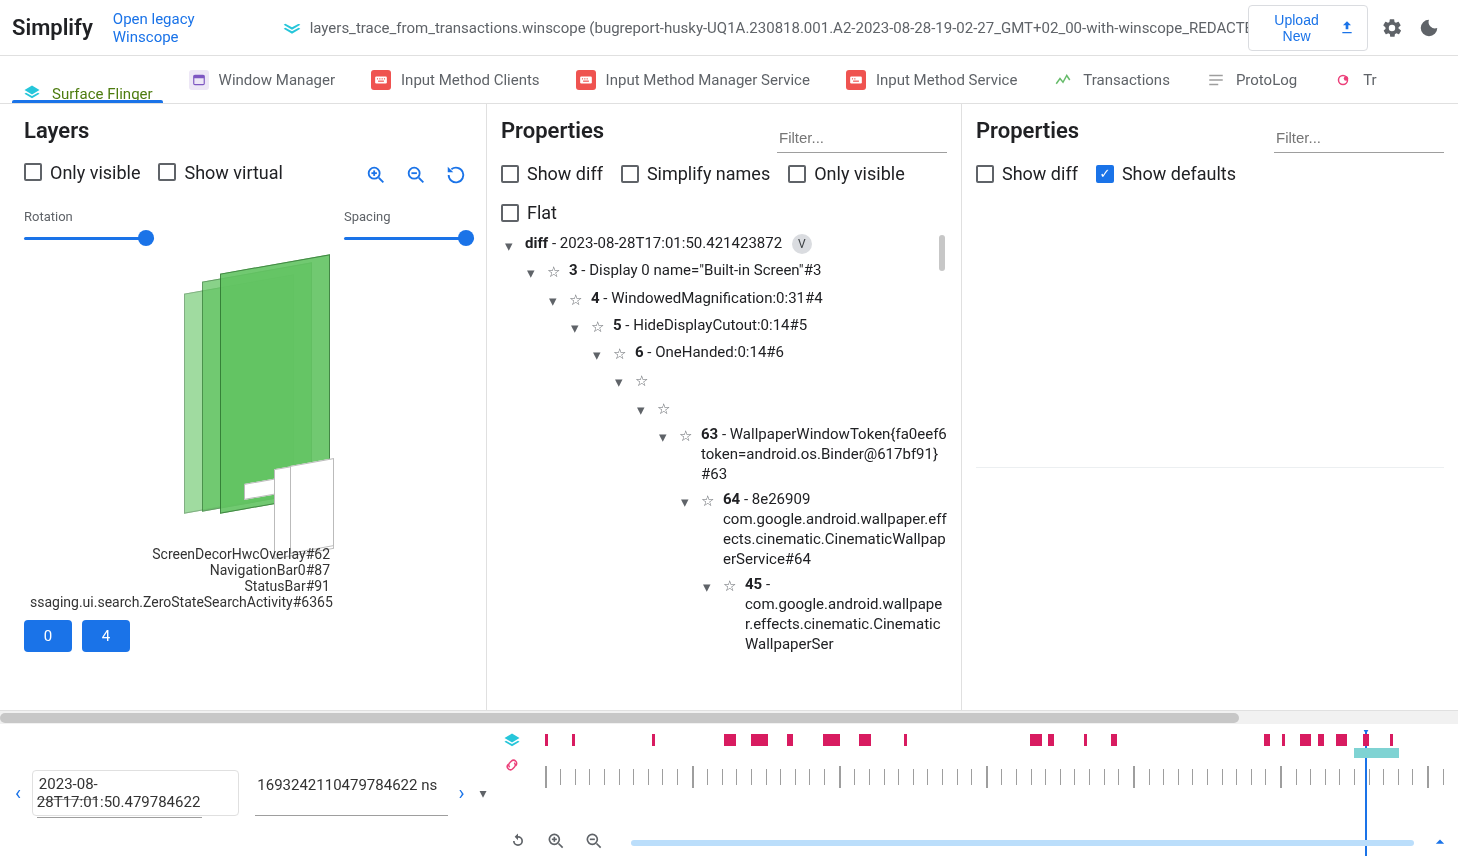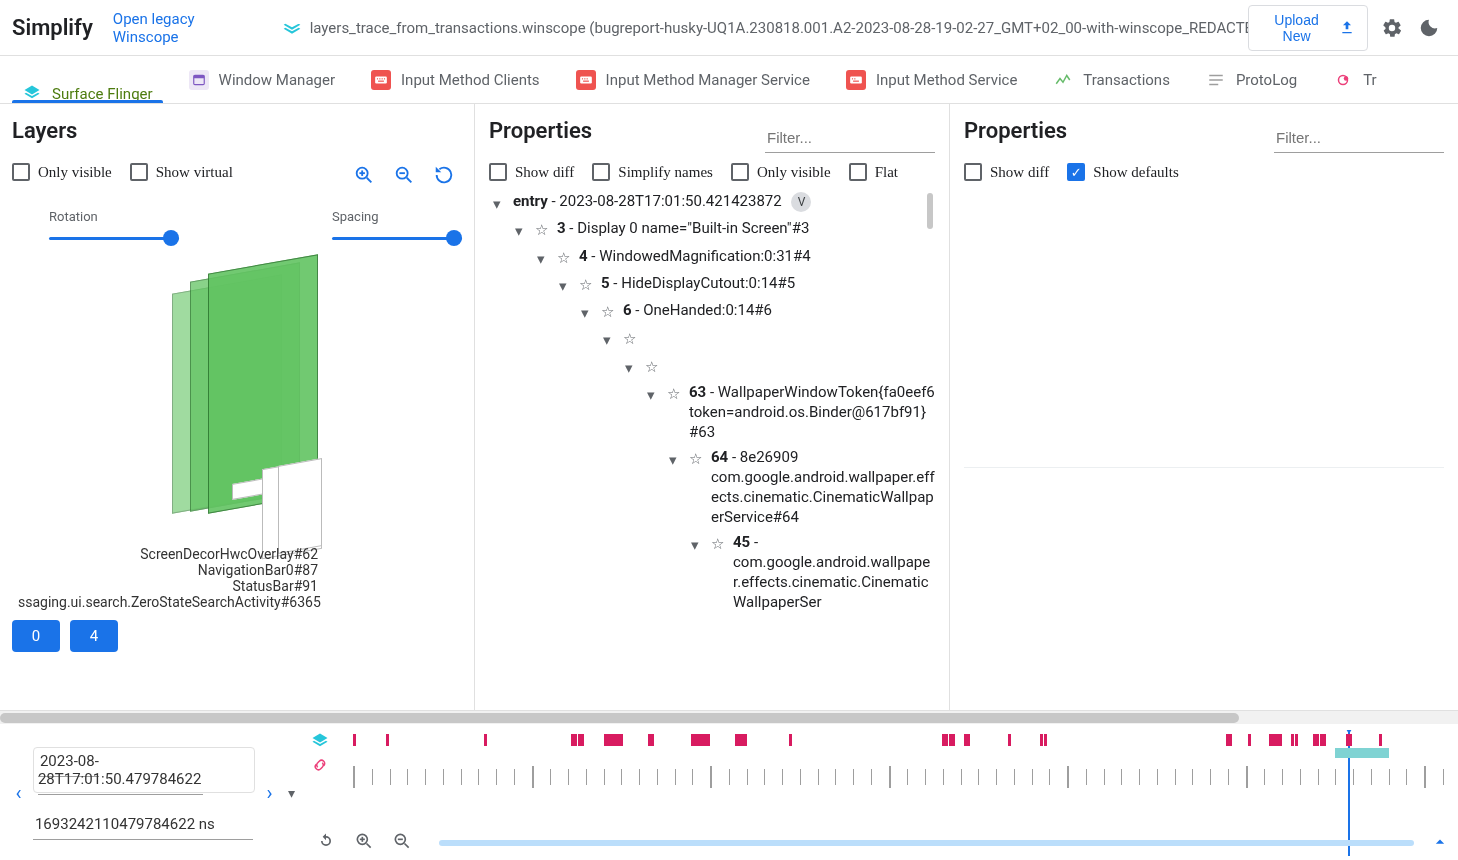--- a/index.html
+++ b/index.html
@@ -51,49 +51,50 @@
   }
   .tab-icon {
     width: 20px; height: 20px; border-radius: 3px;
     display: inline-flex; align-items: center; justify-content: center;
     font-size: 14px;
   }
 
   .body-row {
     display: flex;
     height: calc(100% - 56px - 48px - 150px);
+    padding-left: 12px;
   }
   .panel { overflow: hidden; position: relative; }
   .panel.layers { flex: 0 0 475px; border-right: 1px solid #e0e0e0; padding: 14px 12px 8px 12px; }
   .panel.hierarchy { flex: 0 0 475px; border-right: 1px solid #e0e0e0; padding: 14px 14px 8px 14px; display:flex; flex-direction:column;}
   .panel.properties { flex: 1 1 auto; padding: 14px 14px 8px 14px; }
   .panel h2 { margin: 0 0 14px 0; font-size: 22px; font-weight: 600; }
 
   .panel-head-row { display: flex; align-items: center; justify-content: space-between; }
   .filter-input {
     border: none; border-bottom: 1px solid #9e9e9e; padding: 6px 2px;
     font-size: 15px; width: 170px; outline: none; color: #5f6368;
     background: transparent;
   }
   .checks { display: flex; align-items: center; flex-wrap: wrap; gap: 18px; margin-bottom: 6px; }
-  .check { display: inline-flex; align-items: center; gap: 8px; font-size: 15px; color: #202124; cursor: pointer; font-family: Liberation Serif, serif; }
+  .check { display: inline-flex; align-items: center; gap: 8px; font-size: 18px; color: #202124; cursor: pointer; }
   .checkbox-box {
     width: 18px; height: 18px; border: 2px solid #5f6368; border-radius: 2px;
     display: inline-flex; align-items: center; justify-content: center; background: #fff;
   }
   .check.checked .checkbox-box { background: #1a73e8; border-color: #1a73e8; }
   .check.checked .checkbox-box::after {
     content: "✓"; color: #fff; font-size: 13px; line-height: 1;
   }
 
   .layers-head-row { display: flex; align-items: center; justify-content: space-between; }
   .layers-tools { display: flex; gap: 4px; }
   .layers-tools .icon-btn { color: #1a73e8; }
 
-  .sliders-row { display:flex; gap: 18px; margin-top: 16px; margin-left: 37px; }
+  .sliders-row { display:flex; gap: 18px; margin-top: 16px; }
   .slider-group { flex: 0 0 auto; }
   .slider-label { font-size: 13px; color: #5f6368; margin-bottom: 6px; }
   .slider {
     position: relative; width: 130px; height: 16px;
   }
   .slider-track {
     position: absolute; top: 7px; left: 0; right: 0; height: 3px;
     background: #1a73e8; border-radius: 2px;
   }
   .slider-thumb {
@@ -166,21 +167,21 @@
   
   .timeline {
     height: 136px; display: flex; align-items: stretch;
     padding: 6px 4px 4px 4px; gap: 4px;
   }
   .time-left {
     flex: 0 0 300px; position: relative; padding: 2px 6px;
     display: flex; align-items: center; gap: 6px;
   }
   .time-left .arrow { color: #1a73e8; font-size: 20px; cursor: pointer; width: 18px; text-align:center;}
-  .ts-stack { display: flex; flex-direction: column; gap: 16px; }
+  .ts-stack { display: flex; flex-direction: row; gap: 16px; }
   .ts-field {
     border-bottom: 1px solid #9e9e9e; padding: 6px 2px; font-size: 15px;
     width: 220px; color: #333;
   }
   .ts-row-top { border: 1px solid #e0e0e0; border-radius: 4px; padding: 4px 4px; }
   .dd { color: #5f6368; cursor: pointer; padding: 0 4px; }
 
   .time-right {
     flex: 1 1 auto; position: relative; overflow: hidden;
   }
@@ -451,21 +452,21 @@
     </div>
 
     <div class="tree-wrap">
       <div class="tree-scrollthumb"></div>
       <div class="tree">
         <ul style="padding-left:4px;">
           <li>
             <div class="node">
               <span class="expander">▾</span>
               <span class="node-text">
-                <span class="num">entry</span><span> - 2023-08-28T17:01:50.421423872</span>
+                <span class="num">diff</span><span> - 2023-08-28T17:01:50.421423872</span>
                 <span class="badge-v">V</span>
               </span>
             </div>
             <ul>
               <li>
                 <div class="node">
                   <span class="expander">▾</span>
                   <span class="star">☆</span>
                   <span class="node-text"><span class="num">3</span><span> - Display 0 name="Built-in Screen"#3</span></span>
                 </div>

